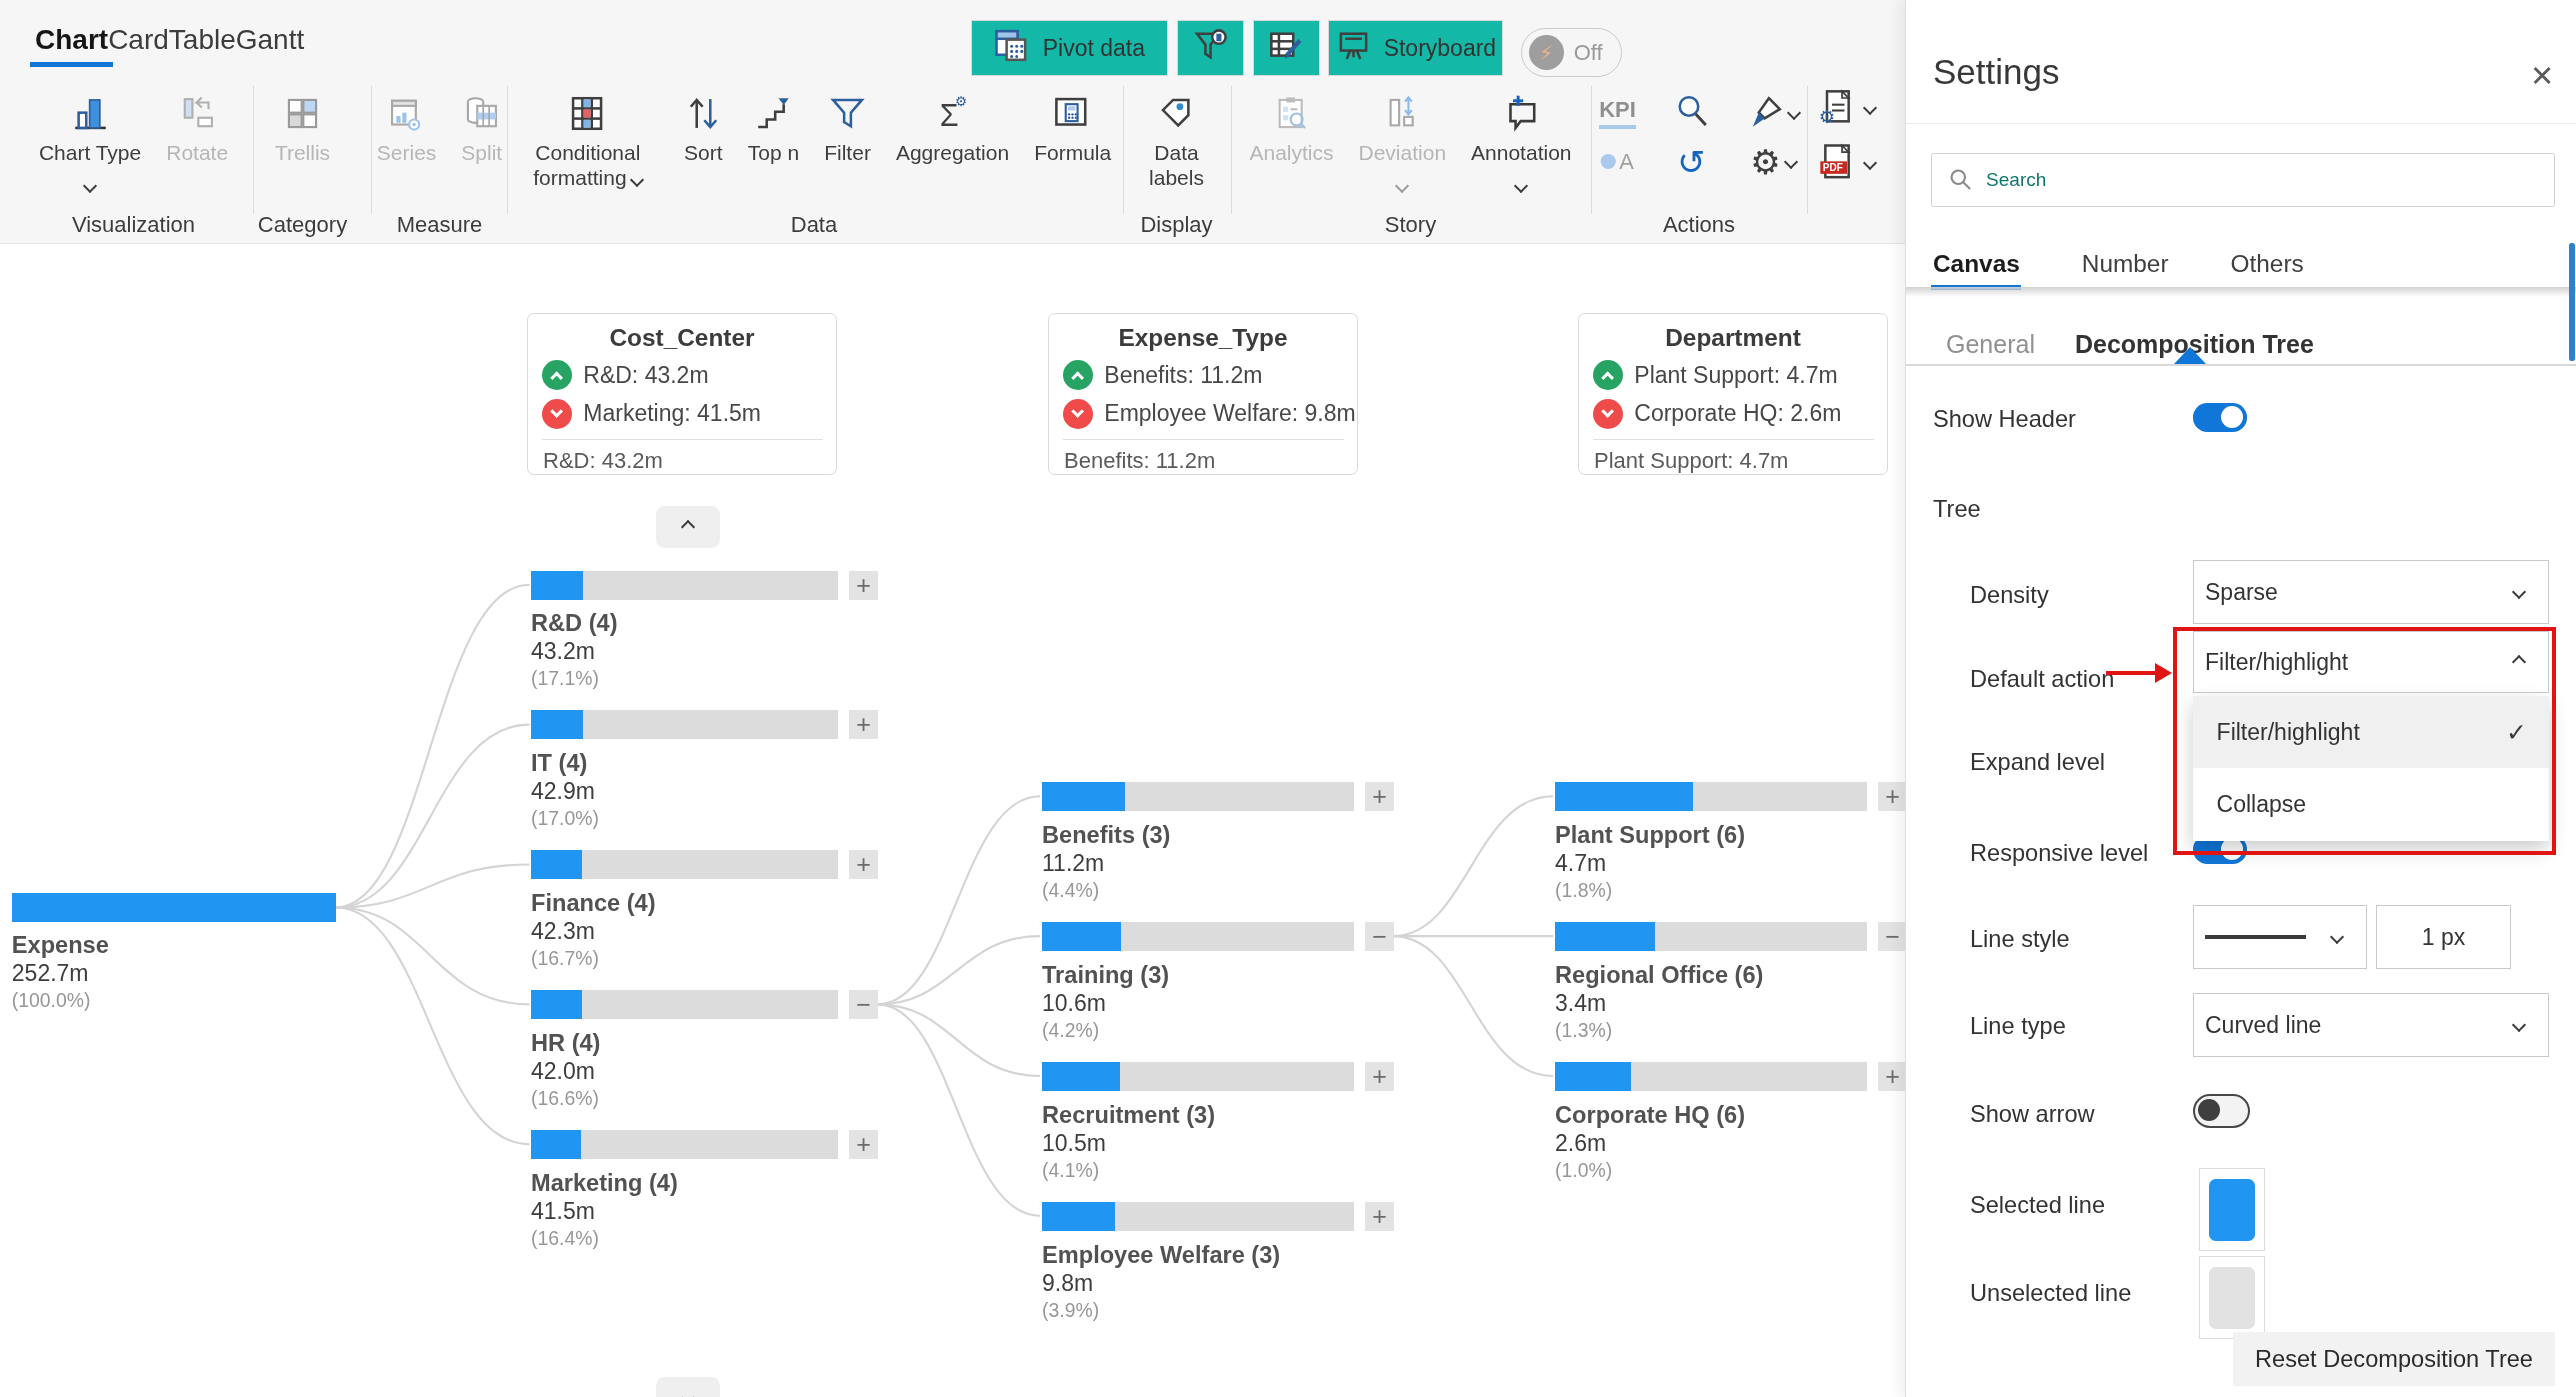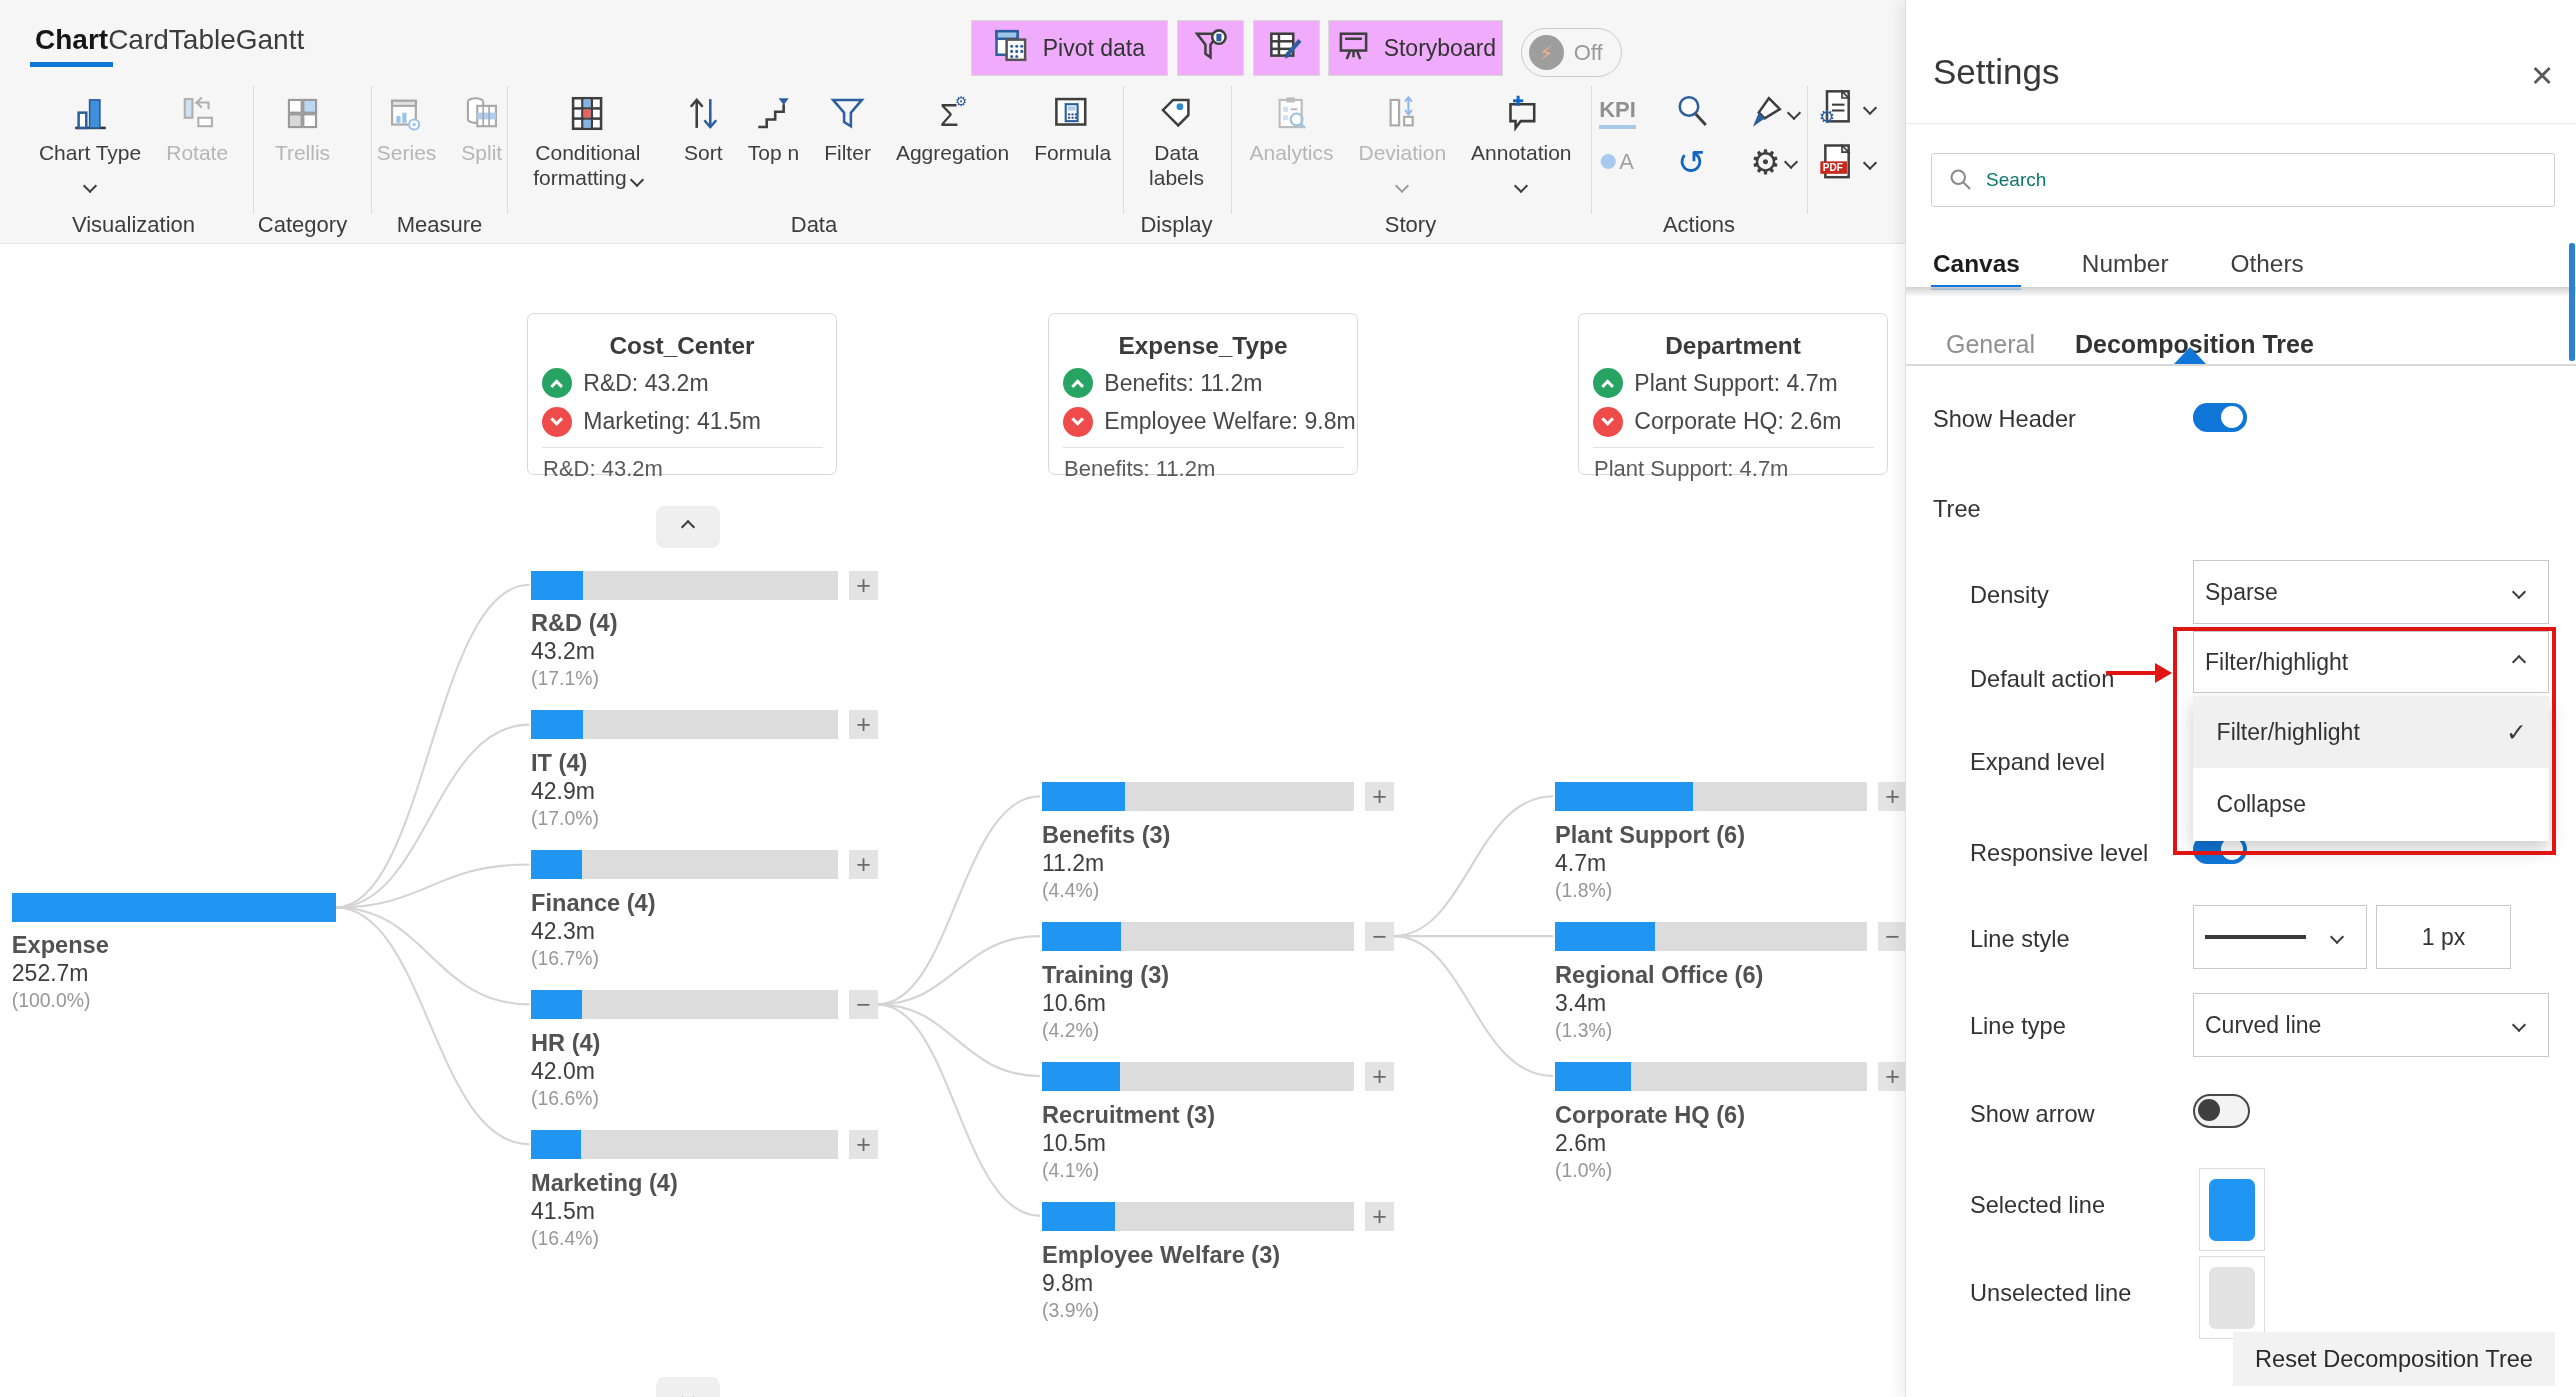--- a/index.html
+++ b/index.html
@@ -24,33 +24,33 @@
   .ritem.dis{color:var(--dis);cursor:default}
   .glabel{position:absolute;bottom:3.4px;width:100%;font-size:22px;color:#3c3c3c;font-weight:500}
   .chv{display:inline-block;width:10px;height:10px;border-right:2.5px solid #3a3a3a;border-bottom:2.5px solid #3a3a3a}
   .chv.down{transform:rotate(45deg)}
   .chv.up{transform:rotate(-135deg)}
   .chv.gray{border-color:#9a9a9a}
   .chvline{margin-top:6.7px;height:11.8px}
   .lbl2{width:142px;line-height:1.18}
   .lbl2n{width:99px;line-height:1.18}
   
-  .qbtn{position:absolute;top:20px;height:56px;background:#f0abfc;border:0.8px solid #d9d9d9;display:flex;align-items:center;justify-content:center;gap:11.8px;font-size:23px;color:#333;cursor:pointer}
+  .qbtn{position:absolute;top:20px;height:56px;background:#14b8a6;border:0.8px solid #d9d9d9;display:flex;align-items:center;justify-content:center;gap:11.8px;font-size:23px;color:#333;cursor:pointer}
   .pill{position:absolute;top:28px;height:49px;border:0.8px solid #c9c9c9;border-radius:25px;background:#f6f6f6;display:flex;align-items:center;gap:10px;padding:0 18.5px 0 6.7px;color:#9a9a9a;font-size:22px;cursor:pointer}
   .pill .bolt{width:35px;height:35px;border-radius:50%;background:#9e9e9e;color:#f2b38a;display:flex;align-items:center;justify-content:center;font-size:20px}
   .kpi{font-size:22px;font-weight:600;color:#8f8f8f;border-bottom:4.2px solid #a9c9e9;padding-bottom:2.5px}
   .uni{font-size:34px;line-height:1;color:#3f3f3f}
   .uni.blue{color:#1465c0}
   .agrid{display:grid;grid-template-columns:auto auto auto;gap:11.8px 25px;align-items:center;justify-items:center;padding-top:11.8px}
 
   
   .canvas{position:absolute;left:0;top:246px;width:1905px;height:1151px;background:#fff}
   .wires{position:absolute;left:0;top:0;z-index:0}
   .hcard{position:absolute;top:67px;width:310px;height:162px;background:#fff;border:1.7px solid #d8d8d8;border-radius:6.7px;z-index:1}
-  .hcard .ct{font-size:24.4px;font-weight:700;color:#3b3b3b;text-align:center;margin-top:18px}
+  .hcard .ct{font-size:24.4px;font-weight:700;color:#3b3b3b;text-align:center;margin-top:10px}
   .crow{display:flex;align-items:center;gap:11.8px;margin:8.4px 0 0 13.5px;font-size:23px;font-weight:500;color:#474747}
   .cdot{width:30px;height:30px;border-radius:50%;display:flex;align-items:center;justify-content:center;flex:0 0 30px}
   .cchev{width:9.3px;height:9.3px;border-right:3px solid #fff;border-bottom:3px solid #fff}
   .cchev.u{transform:rotate(-135deg);margin-top:4.2px}
   .cchev.d{transform:rotate(45deg);margin-top:-4.2px}
   .cdiv{height:0.8px;background:#e0e0e0;margin:10px 13.5px 0 13.5px}
   .cfoot{font-size:22px;color:#5a5a5a;margin:8.4px 0 0 15px}
   .scrollbtn{position:absolute;width:64px;height:42px;background:#efefef;border-radius:8.4px;display:flex;align-items:center;justify-content:center;z-index:1;cursor:pointer}
   .bar-track{position:absolute;height:29px;background:#dcdcdc;z-index:1;cursor:pointer}
   .bar-fill{height:100%;background:var(--bar)}

